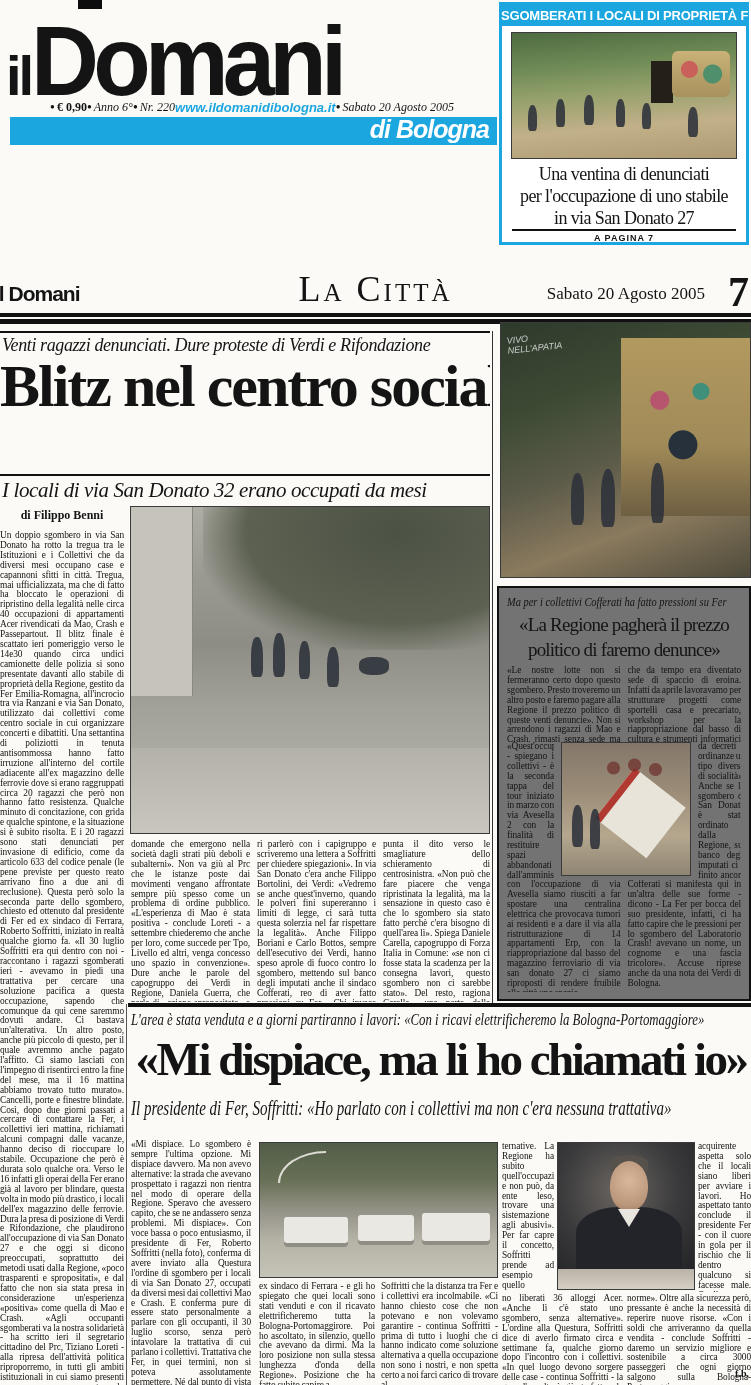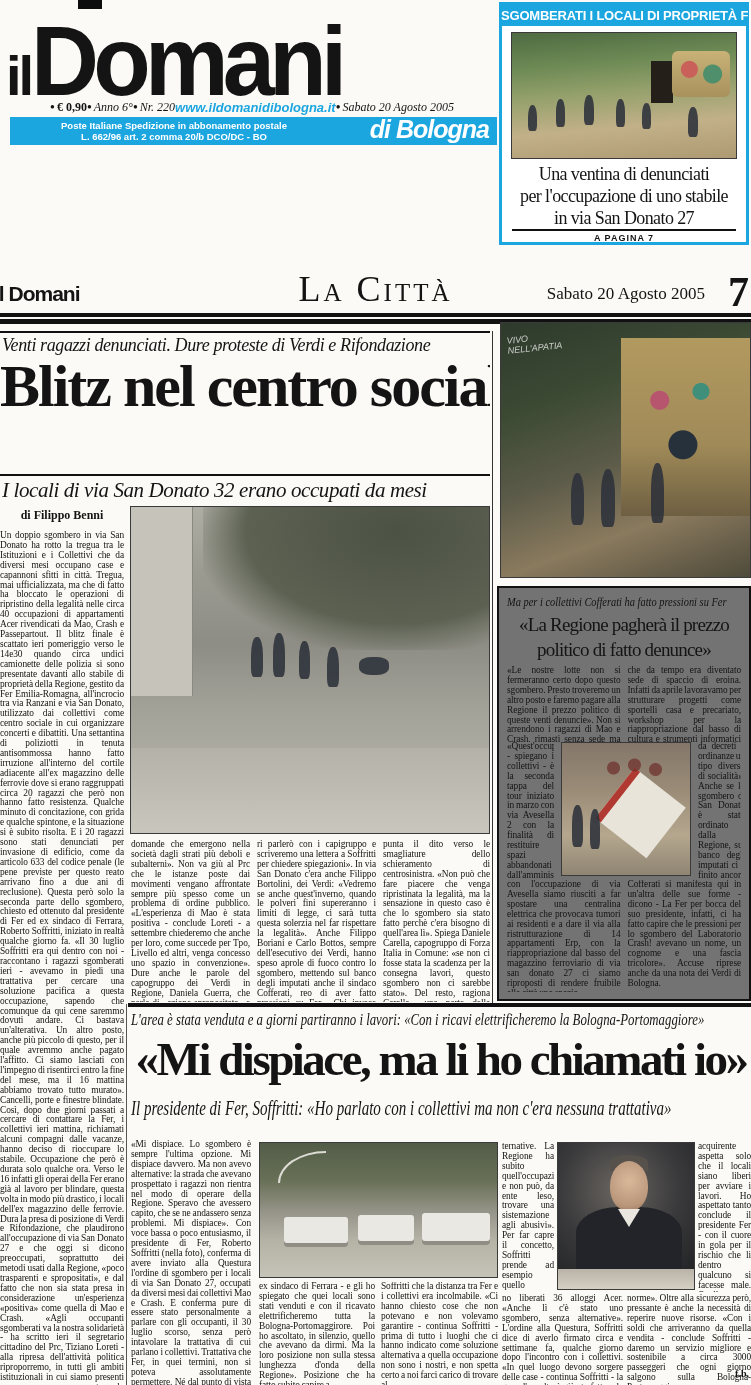--- a/index.html
+++ b/index.html
@@ -140,24 +140,20 @@
     <span class="logo-domani">Domani</span>
   </div>
   <div class="abs" id="meta-line">
     <span class="meta-item"><span class="bullet">●</span><span>€ 0,90</span></span>
     <span class="meta-item"><span class="bullet">●</span><span class="meta-label">Anno 6°</span></span>
     <span class="meta-item"><span class="bullet">●</span><span class="meta-label">Nr. 220</span></span>
     <span id="website">www.ildomanidibologna.it</span>
     <span class="meta-item"><span class="bullet">●</span><span class="meta-label">Sabato 20 Agosto 2005</span></span>
   </div>
   <div class="abs" id="cyan-bar">
-    <div id="postal">
-      <div>Poste Italiane Spedizione in abbonamento postale</div>
-      <div>L. 662/96 art. 2 comma 20/b DCO/DC - BO</div>
-    </div>
     <div id="edition">di Bologna</div>
   </div>
 
   <div class="abs" id="promo-box">
     <div id="promo-header">SGOMBERATI I LOCALI DI PROPRIETÀ FER</div>
     <div class="photo" id="promo-photo" style="position:absolute;">
       <div class="door"></div>
       <div class="mural"></div>
       <i class="fg" style="left:16px;top:72px;width:9px;height:26px"></i>
       <i class="fg" style="left:44px;top:66px;width:9px;height:28px"></i>
@@ -215,21 +211,21 @@
     <div class="graffiti">VIVO NELL'APATIA</div>
     <i class="fg" style="left:70px;top:150px;width:13px;height:52px"></i>
     <i class="fg" style="left:100px;top:146px;width:14px;height:58px"></i>
     <i class="fg" style="left:150px;top:140px;width:13px;height:60px"></i>
   </div>
 
   <div class="abs" id="quote-box">
     <div class="qb-kicker">Ma per i collettivi Cofferati ha fatto pressioni su Fer</div>
     <div class="qb-headline">
       <div>«La Regione pagherà il prezzo</div>
-      <div>politico di fatto denunce»</div>
+      <div>politico di faremo denunce»</div>
     </div>
     <div class="qb-row qb-top">
       <div class="qcol coltext just">«Le nostre lotte non si fermeranno certo dopo questo sgombero. Presto troveremo un altro posto e faremo pagare alla Regione il prezzo politico di queste venti denuncie». Non si arrendono i ragazzi di Mao e Crash, rimasti senza sede ma con ancora la voglia di portare avanti la loro battaglia per la casa.</div>
       <div class="qcol coltext just">che da tempo era diventato sede di spaccio di eroina. Infatti da aprile lavoravamo per strutturare progetti come sportelli casa e precariato, workshop per la riappropriazione dal basso di cultura e strumenti informatici e per sviluppare in questa città sempre più controllata e repressa</div>
     </div>
     <div class="qb-row qb-mid">
       <div class="qside coltext just">«Quest'occupazione - spiegano i collettivi - è la seconda tappa del tour iniziato in marzo con via Avesella 2 con la finalità di restituire spazi abbandonati dall'amministrazione alla città. Se</div>
       <div id="quote-photo">
         <div class="arrow"></div>
         <div class="tag"></div>

